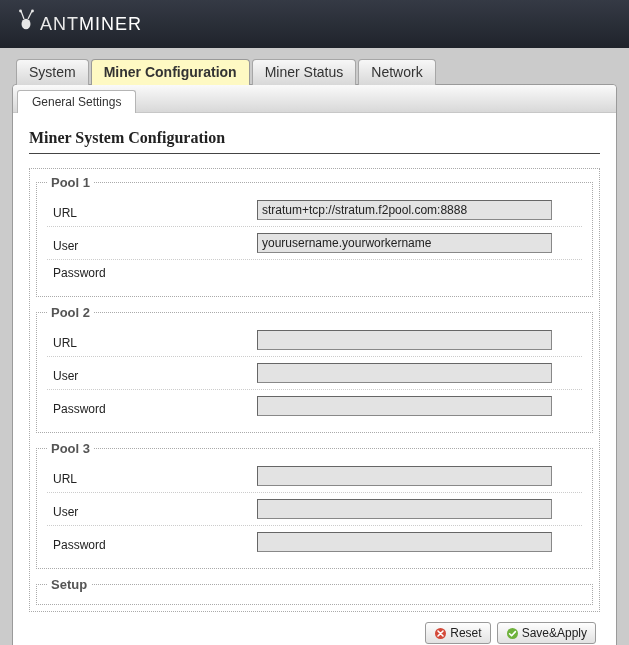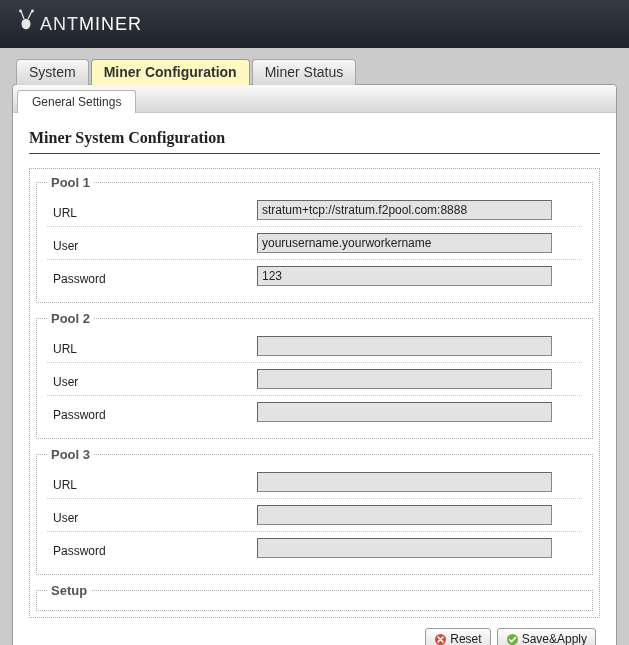--- a/index.html
+++ b/index.html
@@ -167,20 +167,21 @@
     <span class="logo-text"><span>ANT</span><b>MINER</b></span>
   </div>
 </div>
 
 <div class="outer">
 
   <div class="tabs">
     <div class="tab">System</div>
     <div class="tab active">Miner Configuration</div>
     <div class="tab">Miner Status</div>
+    <div class="tab">Network</div>
   </div>
 
   <div class="panel">
     <div class="subtab-strip">
       <div class="subtab">General Settings</div>
     </div>
 
     <div class="content">
       <h1 class="title">Miner System Configuration</h1>
 
@@ -191,21 +192,20 @@
           <div class="row">
             <label>URL</label>
             <input type="text" value="stratum+tcp://stratum.f2pool.com:8888" style="">
           </div>
           <div class="row">
             <label>User</label>
             <input type="text" value="yourusername.yourworkername" style="">
           </div>
           <div class="row">
             <label>Password</label>
-            <input type="text" value="123" style="">
           </div>
         </fieldset>
 
         <fieldset>
           <legend>Pool 2</legend>
           <div class="row">
             <label>URL</label>
             <input type="text" value="" style="">
           </div>
           <div class="row">

